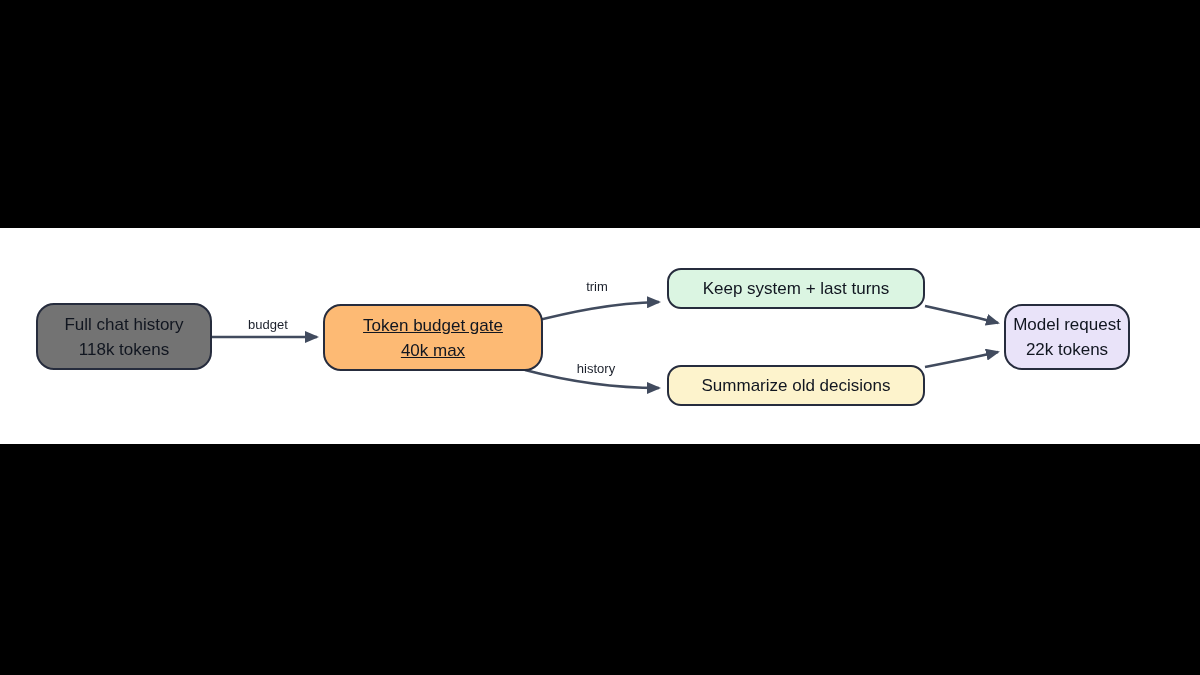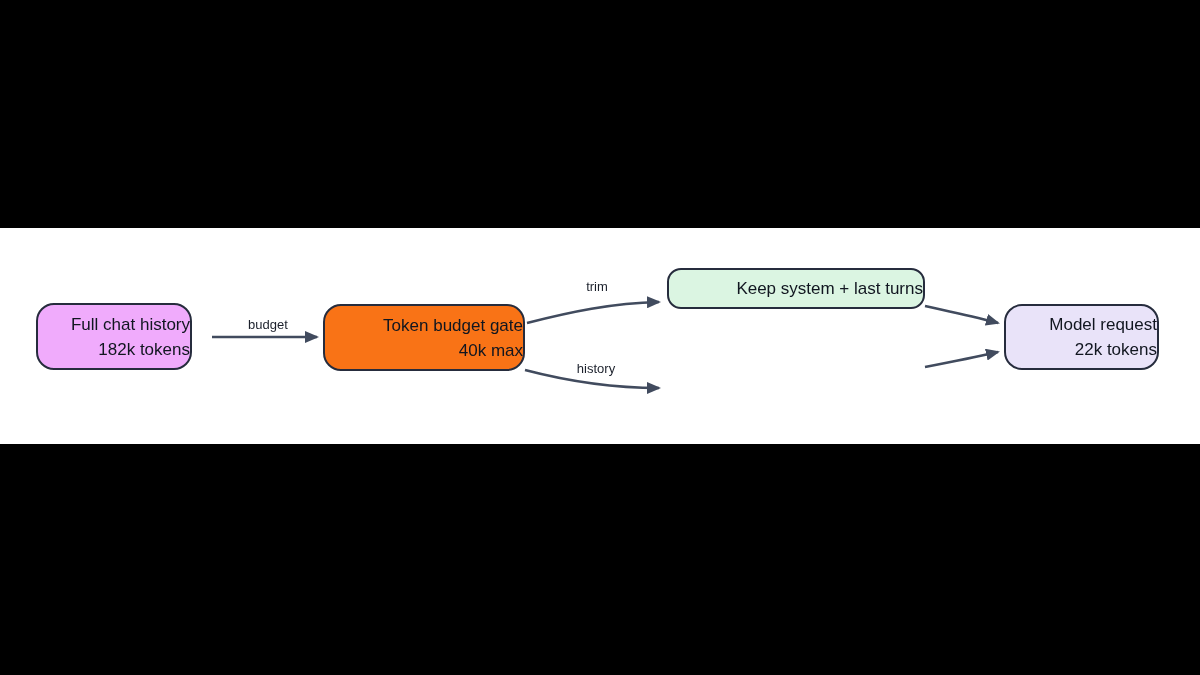--- a/index.html
+++ b/index.html
@@ -22,35 +22,35 @@
     left: 0; top: 0;
     width: 1200px; height: 675px;
     pointer-events: none;
   }
   .node {
     position: absolute;
     box-sizing: border-box;
     border: 2px solid #262c3d;
     display: flex;
     flex-direction: column;
-    align-items: flex-end;
+    align-items: center;
     justify-content: center;
     text-align: center;
     color: #111620;
     font-size: 17px;
     line-height: 25px;
     white-space: nowrap;
   }
   .node.tall { border-radius: 18px; }
   .node.short { border-radius: 14px; line-height: 21px; }
-  .node-history   { left: 36px;  top: 303px; width: 156px; height: 67px; background: #f0abfc; }
-  .node-gate      { left: 323px; top: 304px; width: 202px; height: 67px; background: #f97316; }
+  .node-history   { left: 36px;  top: 303px; width: 176px; height: 67px; background: #737373; }
+  .node-gate      { left: 323px; top: 304px; width: 220px; height: 67px; background: #fdba74; text-decoration: underline; }
   .node-keep      { left: 667px; top: 268px; width: 258px; height: 41px; background: #dbf5e2; }
   .node-summarize { left: 667px; top: 365px; width: 258px; height: 41px; background: #fdf3cc; }
-  .node-model     { left: 1004px; top: 304px; width: 155px; height: 66px; background: #e9e3f9; }
+  .node-model     { left: 1004px; top: 304px; width: 126px; height: 66px; background: #e9e3f9; }
   .edge-label {
     position: absolute;
     transform: translate(-50%, -50%);
     font-size: 13px;
     color: #1c212c;
     background: #ffffff;
     padding: 0 3px;
     white-space: nowrap;
   }
   .lbl-count    { left: 268px; top: 324px; }
@@ -71,32 +71,35 @@
     </defs>
     <path d="M 212 337 L 317 337" stroke="#414b5e" stroke-width="2.5" fill="none" marker-end="url(#arrow)"></path>
     <path d="M 527 323 C 570 312, 612 303, 659 302" stroke="#414b5e" stroke-width="2.5" fill="none" marker-end="url(#arrow)"></path>
     <path d="M 525 370 C 567 381, 612 388, 659 388" stroke="#414b5e" stroke-width="2.5" fill="none" marker-end="url(#arrow)"></path>
     <path d="M 925 306 C 951 312, 976 317, 998 323" stroke="#414b5e" stroke-width="2.5" fill="none" marker-end="url(#arrow)"></path>
     <path d="M 925 367 C 951 362, 976 357, 998 352" stroke="#414b5e" stroke-width="2.5" fill="none" marker-end="url(#arrow)"></path>
   </svg>
 
   <div class="node tall node-history">
     <span>Full chat history</span>
-    <span>182k tokens</span>
+    <span>118k tokens</span>
   </div>
 
   <div class="node tall node-gate">
     <span>Token budget gate</span>
     <span>40k max</span>
   </div>
 
   <div class="node short node-keep">
     <span>Keep system + last turns</span>
   </div>
 
+  <div class="node short node-summarize">
+    <span>Summarize old decisions</span>
+  </div>
 
   <div class="node tall node-model">
     <span>Model request</span>
     <span>22k tokens</span>
   </div>
 
   <span class="edge-label lbl-count">budget</span>
   <span class="edge-label lbl-trim">trim</span>
   <span class="edge-label lbl-compress">history</span>
 </div>

